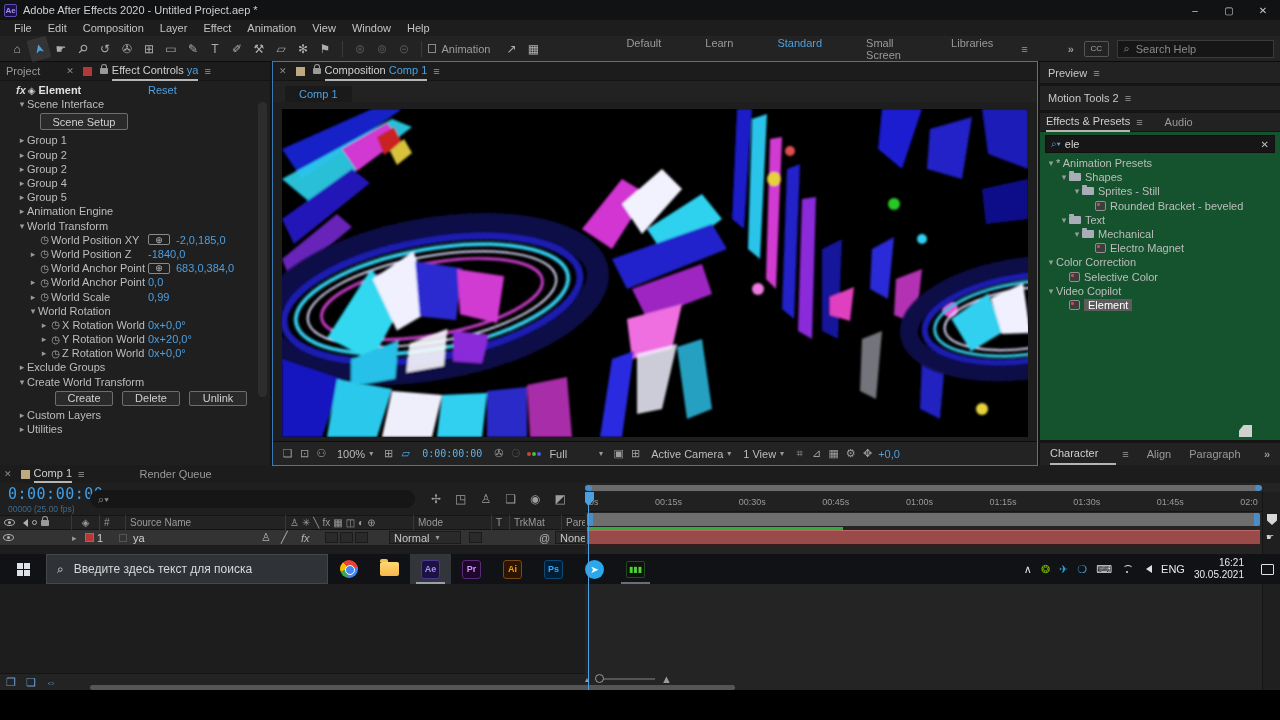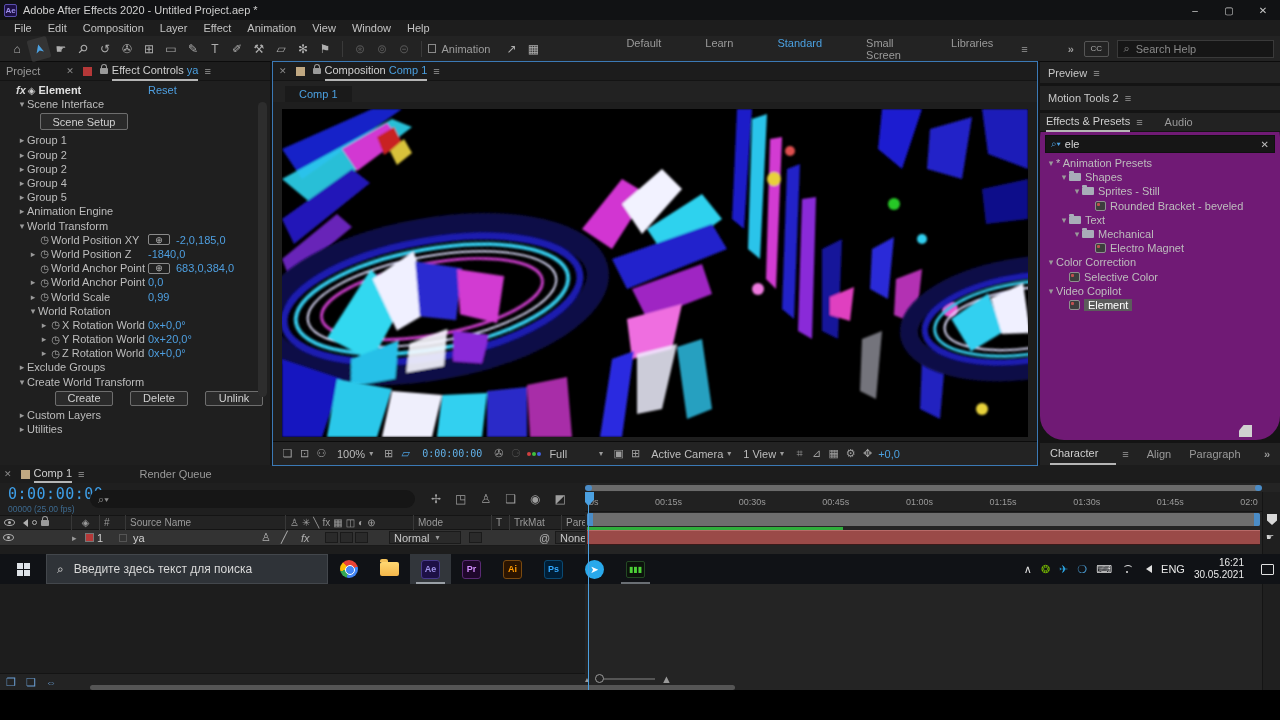--- a/index.html
+++ b/index.html
@@ -54,21 +54,21 @@
   .ec-row{height:14.2px;display:flex;align-items:center;color:#bdbdbd;white-space:nowrap;}
   .twirl{width:10px;color:#9a9a9a;font-size:9px;text-align:center;flex:none;}
   .sw-ico{width:13px;color:#a8a8a8;font-size:10px;flex:none;text-align:center;}
   .fx-txt{font-style:italic;font-weight:bold;color:#d5d5d5;margin-right:2px;}
   .cube{color:#cfcfcf;font-size:10px;margin-right:3px;}
   .ec-label{color:#bdbdbd;}
   .ec-label.bold{color:#e0e0e0;font-weight:bold;}
   .ec-val{position:absolute;left:148px;color:#4e9fe0;}
   .pickbox{position:absolute;left:148px;width:22px;height:11px;border:1px solid #8a8a8a;color:#b5b5b5;font-size:9px;display:flex;align-items:center;justify-content:center;border-radius:2px;}
   .pickbox + .ec-val{left:176px;}
-  .ec-btnrow{height:17px;display:flex;align-items:center;gap:17px;padding-left:55px;margin:1px 0;}
+  .ec-btnrow{height:17px;display:flex;align-items:center;gap:9px;padding-left:55px;margin:1px 0;}
   .ec-btn{min-width:58px;height:15px;background:#2a2a2a;border:1px solid #6e6e6e;border-radius:2px;color:#d0d0d0;
      display:flex;align-items:center;justify-content:center;padding:0 8px;font-size:11px;}
   .bigbtn{width:88px;height:17px;margin:2px 0 3px 40px;}
   .vscroll{position:absolute;right:3px;top:40px;width:9px;height:295px;background:#2d2d2d;border-radius:5px;}
 
   
   .center-panel{flex:1;margin:0 3px;display:flex;flex-direction:column;outline:1px solid #3b79b5;position:relative;z-index:2;}
   .viewer-tabs{height:21px;background:#222;display:flex;align-items:flex-end;padding-left:12px;}
   .viewer-tab{height:16px;background:#1a1a1a;color:#4ba0e0;display:flex;align-items:center;padding:0 14px;}
   .viewer-area{flex:1;background:#1e1e1e;display:flex;align-items:flex-start;justify-content:center;padding-top:7px;position:relative;}
@@ -79,21 +79,21 @@
   .comp-bottom .blue{color:#4ba0e0;}
   .dd{display:flex;align-items:center;color:#bdbdbd;gap:4px;padding:0 5px;}
   .dd .car{font-size:8px;color:#9a9a9a;}
   .tc{color:#62b1e8;font-family:"DejaVu Sans Mono",monospace;font-size:10px;padding:0 6px;}
   .rgb-dots{display:flex;gap:1px;width:16px;justify-content:center;}
   .rgb-dots i{width:4px;height:4px;border-radius:50%;display:block;}
 
   
   .right-col{width:240px;display:flex;flex-direction:column;gap:3px;background:#141414;}
   .rc-head{height:21px;background:#222;display:flex;align-items:center;padding:0 8px;color:#c8c8c8;}
-  .ep-panel{flex:1;background:#701a75;display:flex;flex-direction:column;border-radius:24px;}
+  .ep-panel{flex:1;background:#14532d;display:flex;flex-direction:column;}
   .ep-search{height:18px;margin:3px 5px;background:#161616;border:1px solid #101010;display:flex;align-items:center;padding:0 5px;color:#d8d8d8;}
   .ep-search .mag{color:#4ba0e0;font-size:10px;margin-right:4px;}
   .ep-search .xbtn{margin-left:auto;color:#bdbdbd;font-size:10px;}
   .ep-tree{flex:1;overflow:hidden;}
   .ep-row{height:14.2px;display:flex;align-items:center;color:#bdbdbd;white-space:nowrap;}
   .i-folder{width:12px;height:8px;background:#a8adb8;border-radius:1px;position:relative;margin-right:4px;flex:none;}
   .i-folder::before{content:"";position:absolute;top:-2px;left:0;width:5px;height:2px;background:#a8adb8;border-radius:1px 1px 0 0;}
   .i-preset{width:11px;height:10px;background:#3d3d3d;border:1px solid #909090;border-radius:2px;margin-right:4px;position:relative;flex:none;}
   .i-preset::before{content:"";position:absolute;left:1px;top:1px;width:3px;height:3px;background:#c05050;border-radius:1px;}
   .sel-row .lab{background:#5c5c5c;color:#fff;padding:0 4px;}

